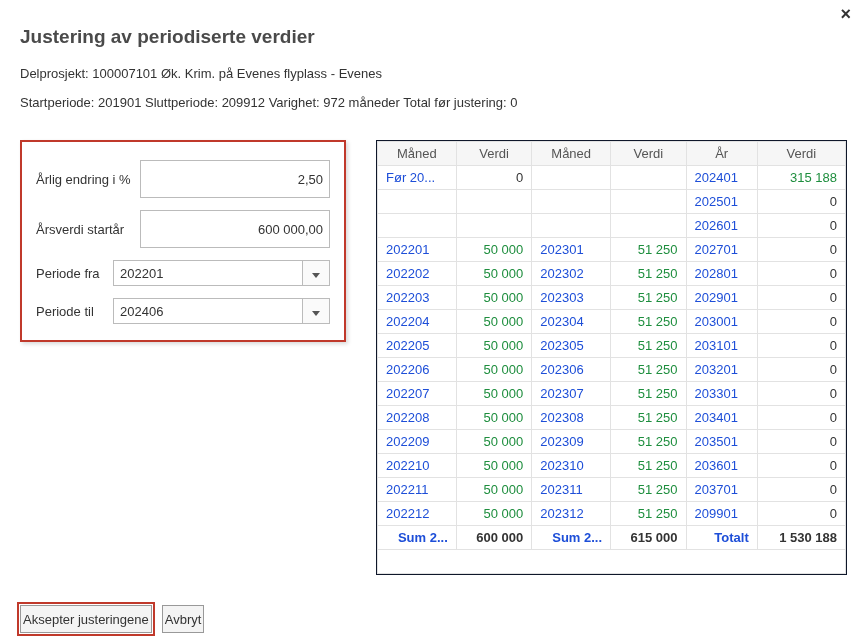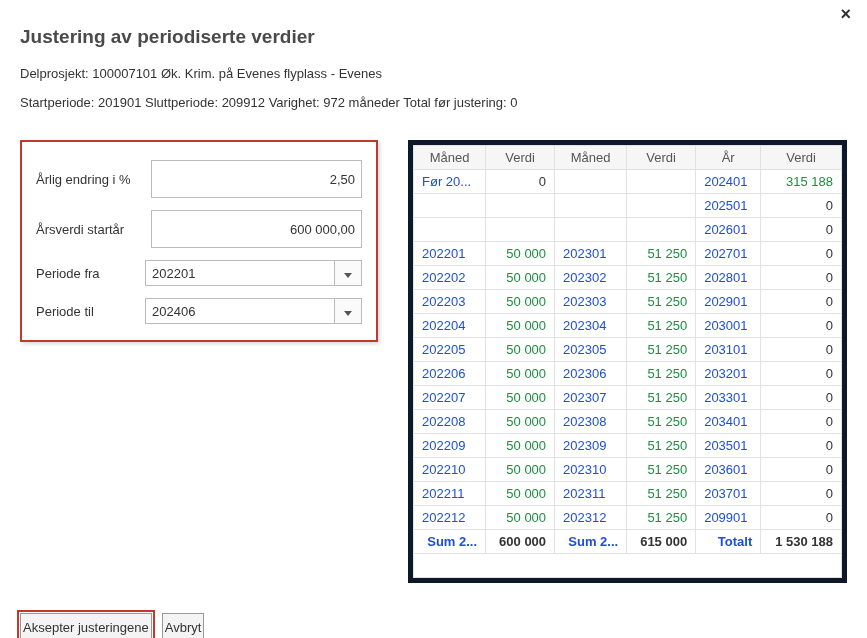--- a/index.html
+++ b/index.html
@@ -37,21 +37,21 @@
     margin-bottom: 14px;
   }
   .body-row {
     display: flex;
     align-items: flex-start;
     margin-top: 30px;
   }
   .form-box {
     border: 2px solid #c0392b;
     padding: 18px 14px 16px 14px;
-    width: 358px;
+    width: 326px;
     margin-right: 30px;
     box-shadow: 2px 2px 4px rgba(0,0,0,0.15);
   }
   .form-row {
     display: flex;
     align-items: center;
     margin-bottom: 12px;
   }
   .form-row:last-child { margin-bottom: 0; }
   .form-label {
@@ -88,21 +88,21 @@
     background: #fafafa;
     display: flex;
     align-items: center;
     justify-content: center;
     cursor: pointer;
   }
   .combo-btn svg { width: 8px; height: 5px; }
 
   .table-wrap {
     flex: 1;
-    border: 5px solid #0f172a;
+    border: 1px solid #0f172a;
   }
   table {
     border-collapse: collapse;
     width: 100%;
     font-size: 13px;
   }
   th, td {
     border: 1px solid #e2e2e2;
     padding: 4px 8px;
     white-space: nowrap;

